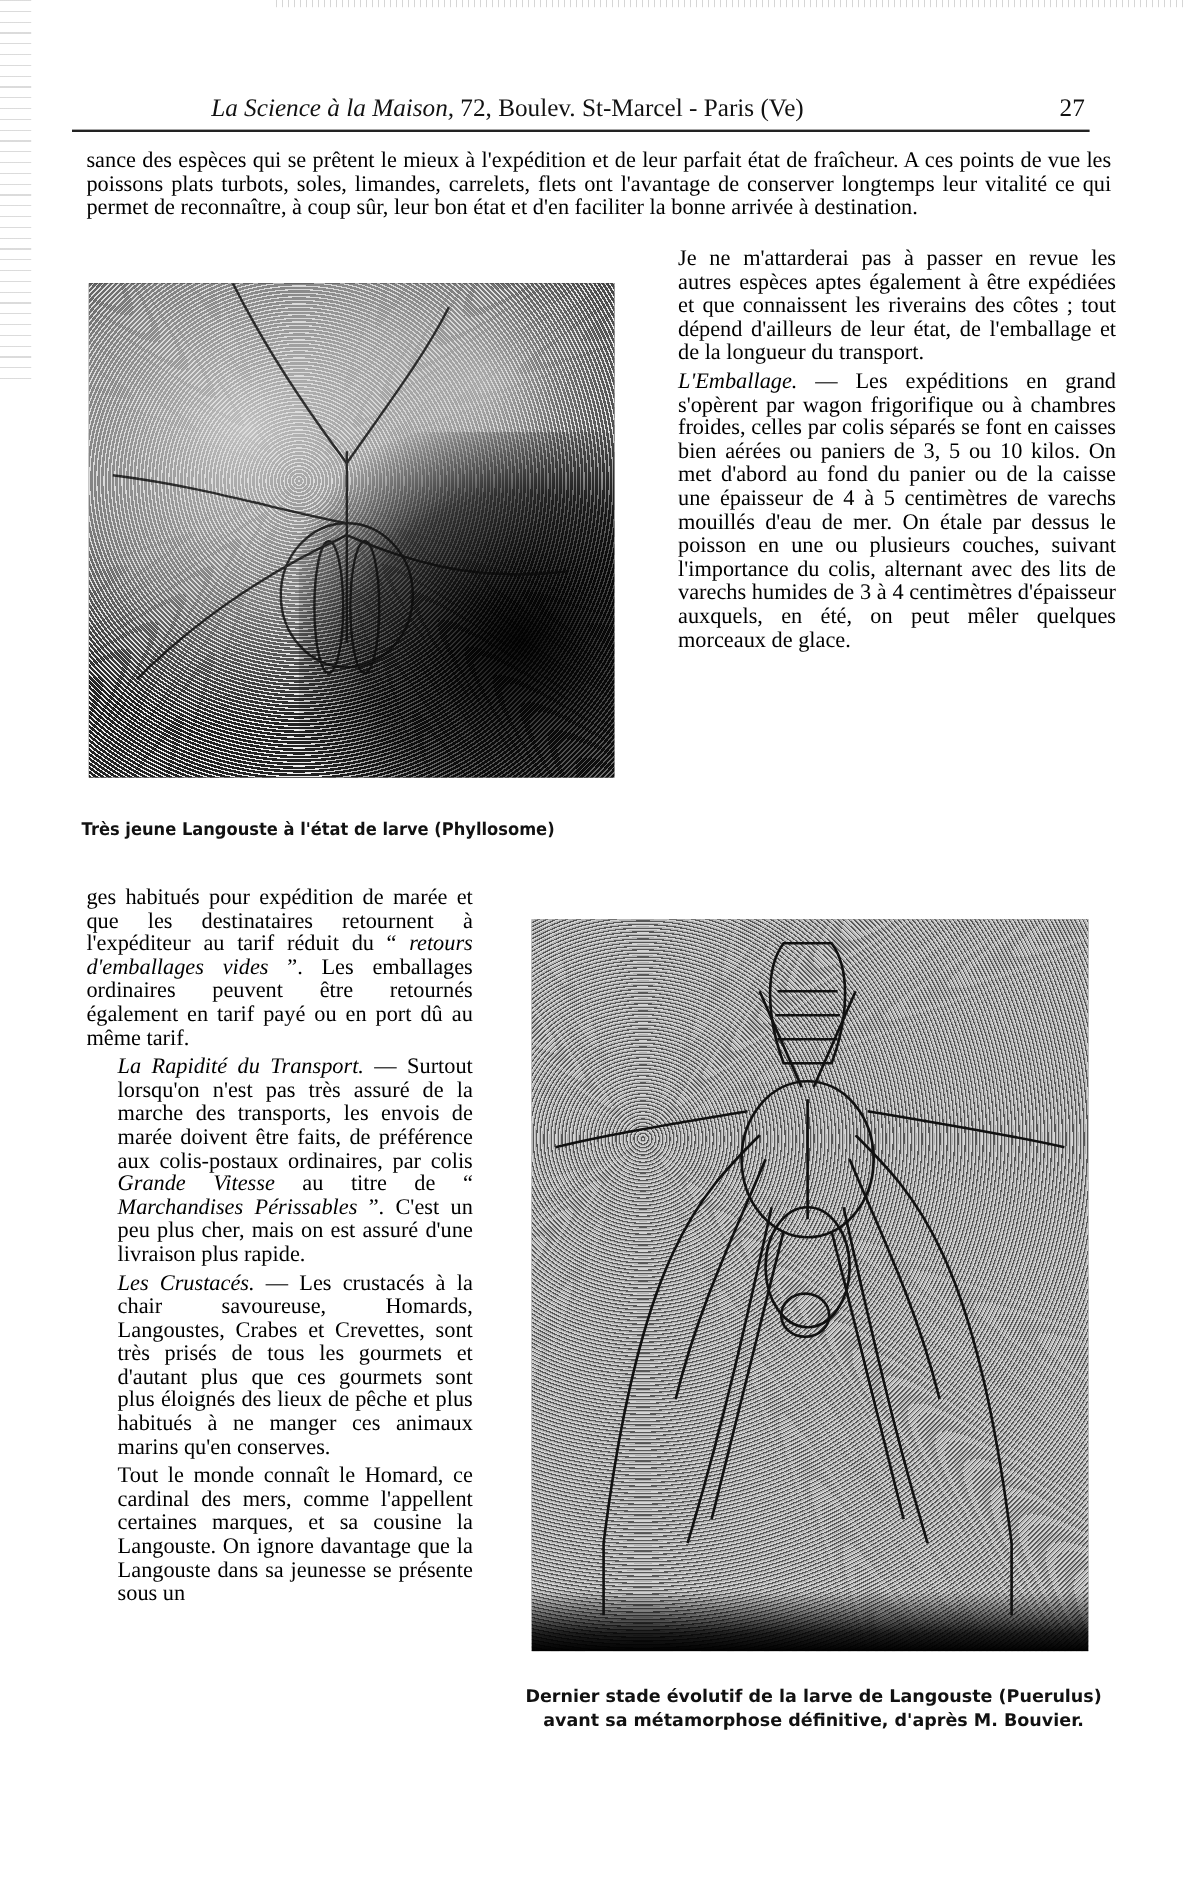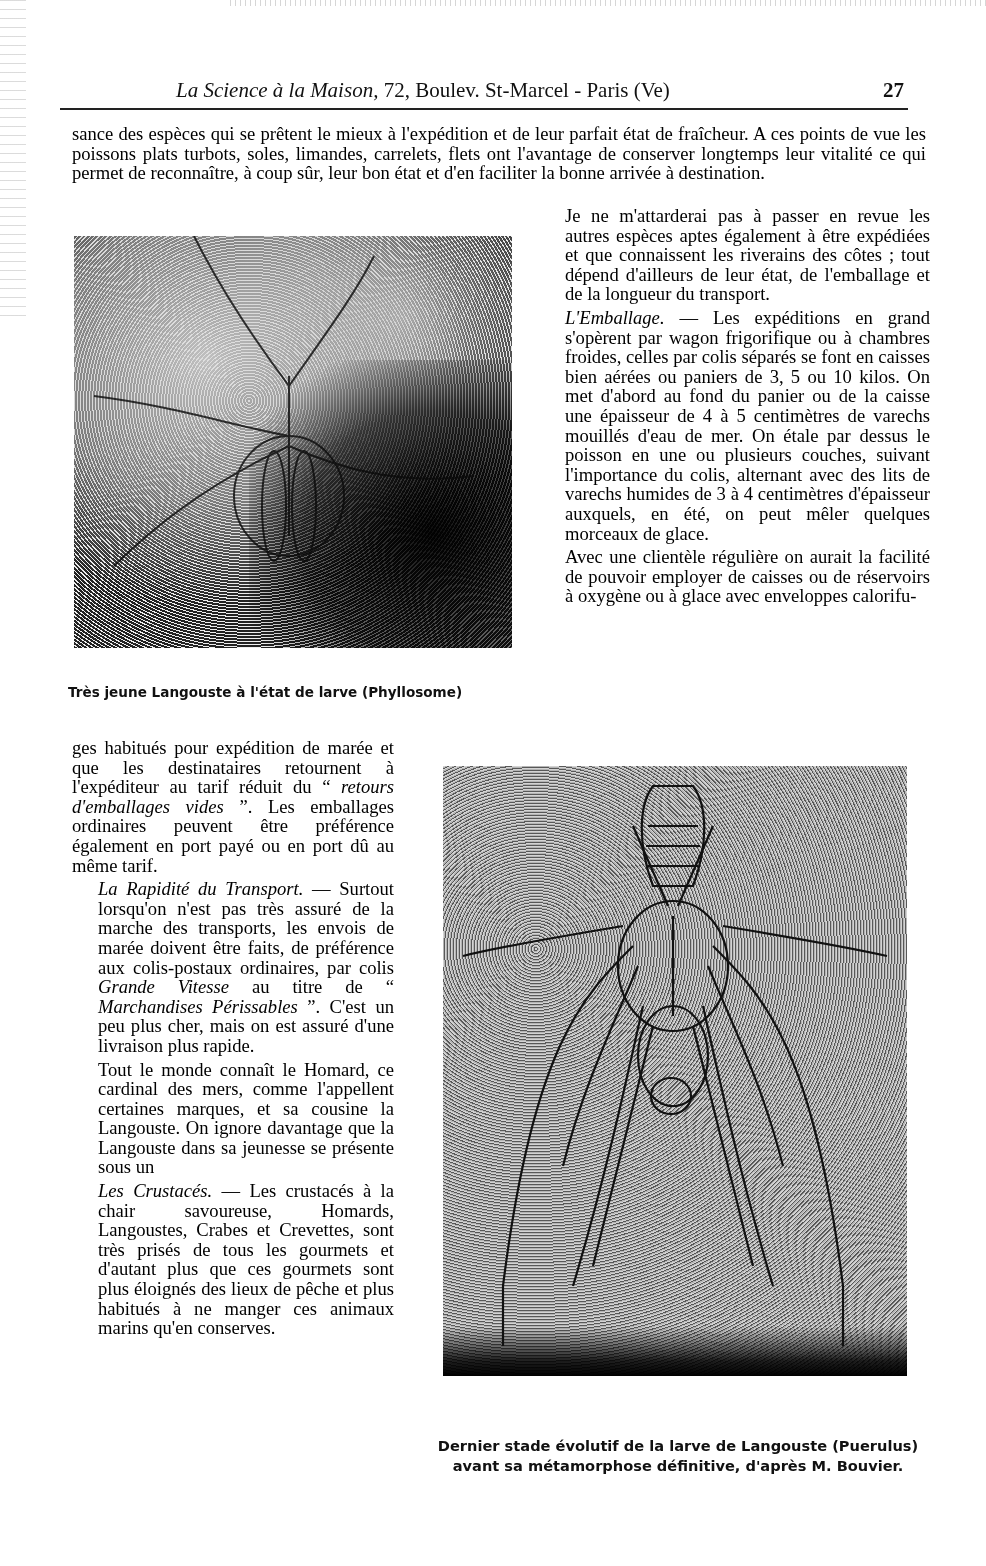--- a/index.html
+++ b/index.html
@@ -11,21 +11,21 @@
   .scan-top { position: absolute; left: 230px; top: 0; width: 756px; height: 6px;
               background: repeating-linear-gradient(90deg, #bbb 0 1px, transparent 1px 5px); opacity: .6; }
   .scan-left { position: absolute; left: 0; top: 0; width: 26px; height: 320px;
                background: repeating-linear-gradient(180deg, #999 0 1px, transparent 1px 9px); opacity: .35; }
 
   .running-head { position: absolute; left: 176px; top: 78px; width: 728px; height: 30px;
                   display: flex; justify-content: space-between; align-items: baseline;
                   font-family: "Liberation Serif", serif; font-size: 21px; }
   .running-head .title { font-style: italic; }
   .running-head .addr { font-style: normal; }
-  .running-head .pagenum { font-weight: bold; font-size: 21px; }
+  .running-head .pagenum { font-weight: normal; font-size: 21px; }
   .head-rule { position: absolute; left: 60px; top: 108px; width: 848px; height: 0;
                border-top: 2px solid #222; }
 
   .para { position: absolute; font-family: "Liberation Serif", serif; font-size: 18.6px;
           line-height: 19.6px; text-align: justify; text-align-last: left; color: #000000; }
   .para .ind { padding-left: 26px; }
   .para em { }
 
   #p-top { left: 72px; top: 124px; width: 854px; }
   #col-right { left: 539px; top: 206px; width: 391px; }
@@ -50,21 +50,21 @@
   .fig2 .noise { position: absolute; inset: 0;
     background:
       repeating-radial-gradient(circle at 20% 30%, #ddd 0 1px, #555 1px 2px, #bbb 2px 3px),
       #999; opacity: .9; }
   .fig2 .bottom-dark { position: absolute; left: 0; right: 0; bottom: 0; height: 50px;
     background: linear-gradient(180deg, rgba(0,0,0,0) 0%, rgba(0,0,0,.85) 70%, #000 100%); }
 
   .caption { position: absolute; font-family: "DejaVu Sans", "Liberation Sans", sans-serif;
              font-weight: bold; font-size: 14.6px; color: #111; text-align: center; line-height: 20px; }
   #cap1 { left: 68px; top: 682px; width: 456px; transform: scaleX(.93); transform-origin: left; text-align: left; }
-  #cap2 { left: 418px; top: 1436px; width: 520px; }
+  #cap2 { left: 418px; top: 1404px; width: 520px; }
 
   .source { position: absolute; right: 16px; top: 1538px; font-family: "DejaVu Sans", sans-serif;
             font-size: 13.5px; color: #777; }
 </style>
 </head>
 <body>
 
 <div class="page">
   <div class="scan-top"></div>
   <div class="scan-left"></div>
@@ -97,28 +97,27 @@
         <ellipse cx="200" cy="270" rx="12" ry="55"></ellipse>
         <ellipse cx="230" cy="270" rx="12" ry="55"></ellipse>
       </g>
     </svg>
   </div>
   <div class="caption" id="cap1">Très jeune Langouste à l'état de larve (Phyllosome)</div>
 
   <div class="para" id="col-right">
     <p class="ind">Je ne m'attarderai pas à passer en revue les autres espèces aptes également à être expédiées et que connaissent les riverains des côtes ; tout dépend d'ailleurs de leur état, de l'emballage et de la longueur du transport.</p>
     <p class="ind"><em>L'Emballage.</em><span> — Les expéditions en grand s'opèrent par wagon frigorifique ou à chambres froides, celles par colis séparés se font en caisses bien aérées ou paniers de 3, 5 ou 10 kilos. On met d'abord au fond du panier ou de la caisse une épaisseur de 4 à 5 centimètres de varechs mouillés d'eau de mer. On étale par dessus le poisson en une ou plusieurs couches, suivant l'importance du colis, alternant avec des lits de varechs humides de 3 à 4 centimètres d'épaisseur auxquels, en été, on peut mêler quelques morceaux de glace.</span></p>
-    <p class="ind">Avec une clientèle régulière on aurait la facilité de pouvoir employer de caisses ou de réservoirs à oxygène ou à glace avec enveloppes calorifu-</p>
   </div>
 
   <div class="para" id="col-left">
-    <p><span>ges habitués pour expédition de marée et que les destinataires retournent à l'expéditeur au tarif réduit du “ </span><em>retours d'emballages vides</em><span> ”. Les emballages ordinaires peuvent être préférence également en port payé ou en port dû au même tarif.</span></p>
+    <p><span>ges habitués pour expédition de marée et que les destinataires retournent à l'expéditeur au tarif réduit du “ </span><em>retours d'emballages vides</em><span> ”. Les emballages ordinaires peuvent être retournés également en tarif payé ou en port dû au même tarif.</span></p>
     <p class="ind"><em>La Rapidité du Transport.</em><span> — Surtout lorsqu'on n'est pas très assuré de la marche des transports, les envois de marée doivent être faits, de préférence aux colis-postaux ordinaires, par colis </span><em>Grande Vitesse</em><span> au titre de “ </span><em>Marchandises Périssables</em><span> ”. C'est un peu plus cher, mais on est assuré d'une livraison plus rapide.</span></p>
+    <p class="ind"><em>Les Crustacés.</em><span> — Les crustacés à la chair savoureuse, Homards, Langoustes, Crabes et Crevettes, sont très prisés de tous les gourmets et d'autant plus que ces gourmets sont plus éloignés des lieux de pêche et plus habitués à ne manger ces animaux marins qu'en conserves.</span></p>
     <p class="ind">Tout le monde connaît le Homard, ce cardinal des mers, comme l'appellent certaines marques, et sa cousine la Langouste. On ignore davantage que la Langouste dans sa jeunesse se présente sous un</p>
-    <p class="ind"><em>Les Crustacés.</em><span> — Les crustacés à la chair savoureuse, Homards, Langoustes, Crabes et Crevettes, sont très prisés de tous les gourmets et d'autant plus que ces gourmets sont plus éloignés des lieux de pêche et plus habitués à ne manger ces animaux marins qu'en conserves.</span></p>
   </div>
 
   <div class="figure fig2">
     <div class="noise"></div>
     <div class="bottom-dark"></div>
     <svg width="464" height="610" viewBox="0 0 464 610">
       <g stroke="#111" stroke-width="2.2" fill="none">
         <path d="M210 20 C195 40, 195 80, 210 120 L250 120 C265 80, 265 40, 250 20 Z"></path>
         <path d="M205 60 H255 M203 80 H257 M205 100 H255"></path>
         <path d="M190 60 L225 140 M270 60 L235 140"></path>

